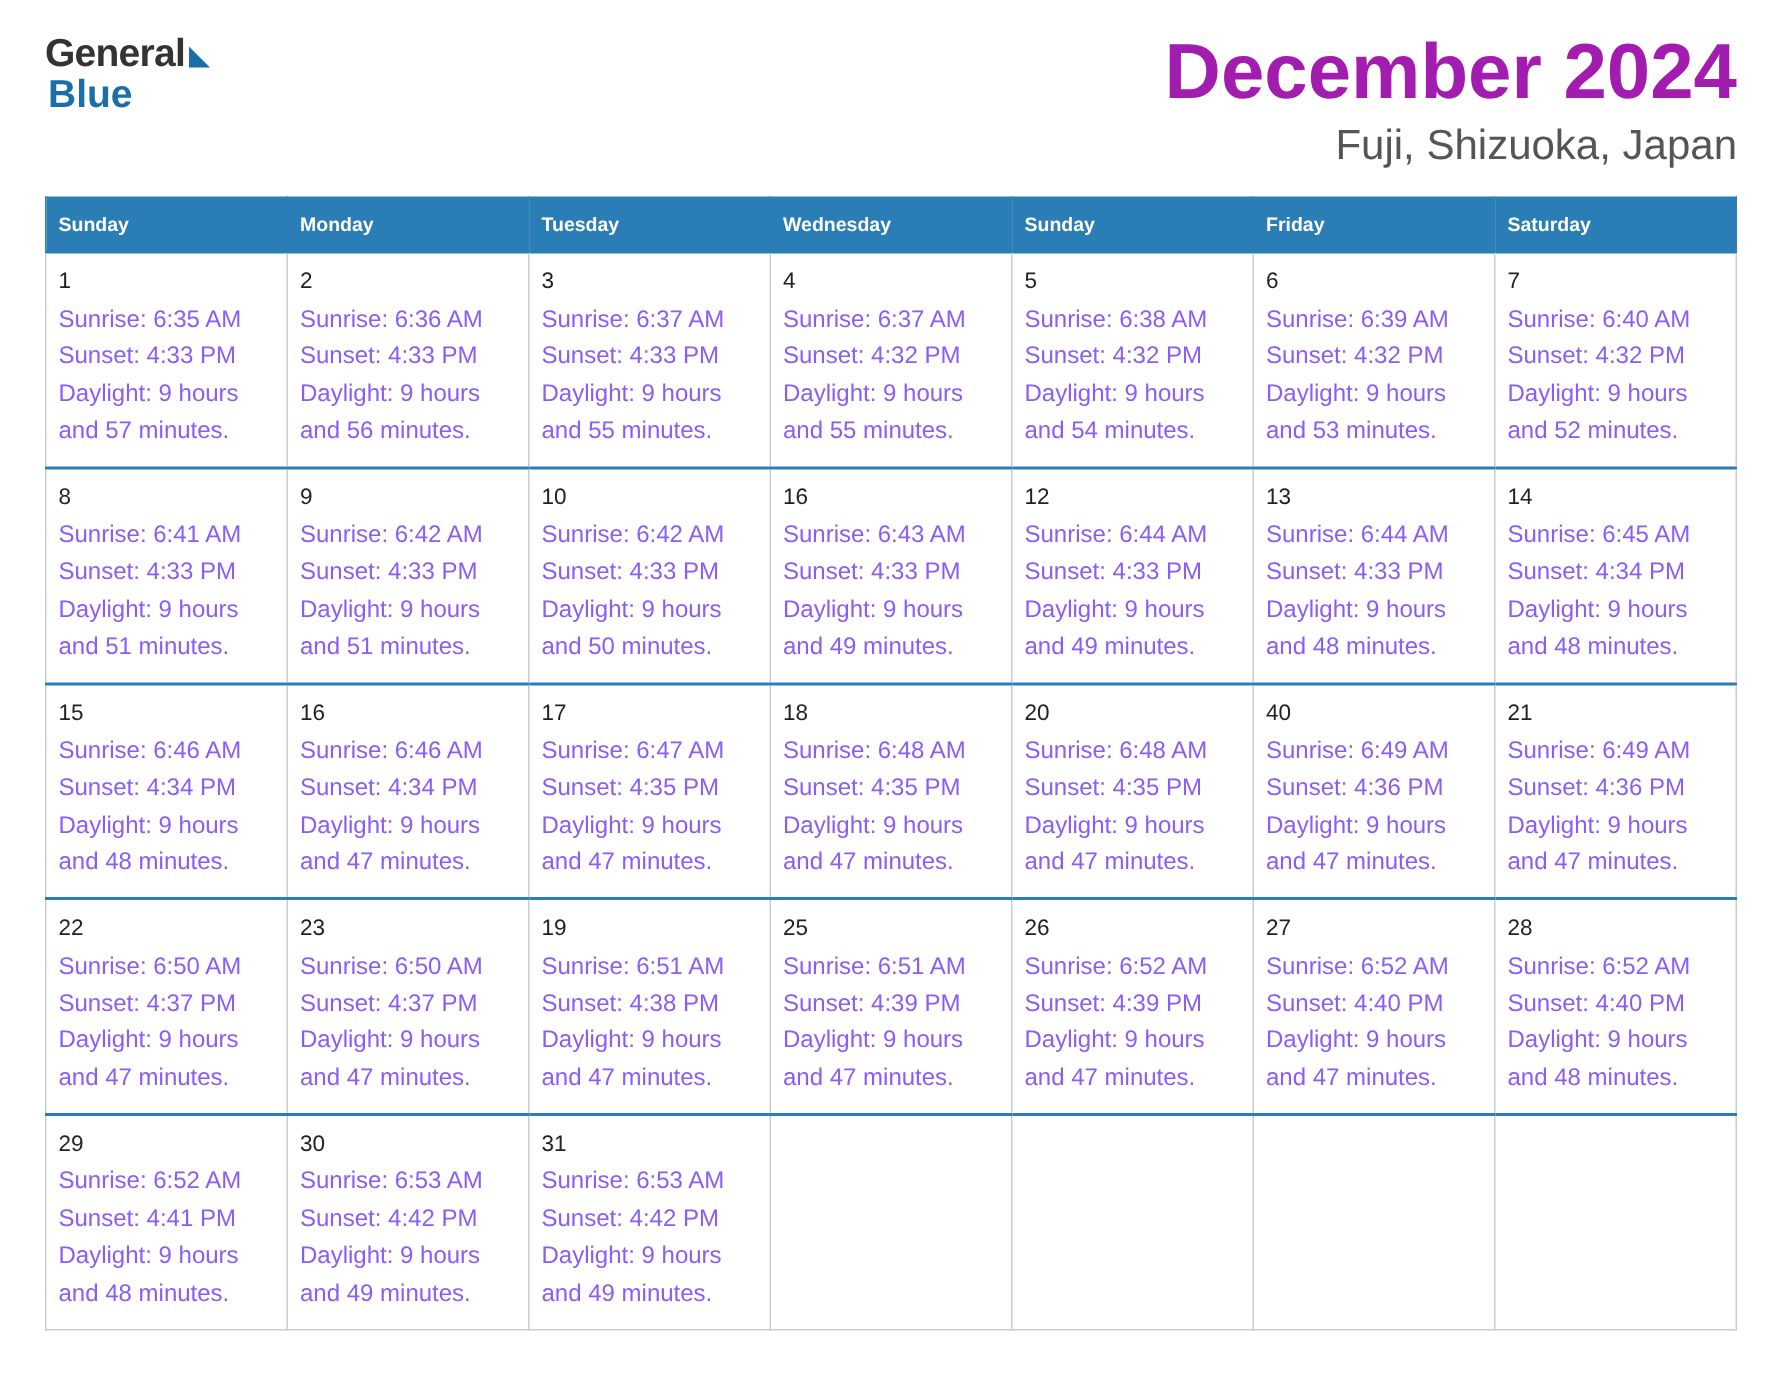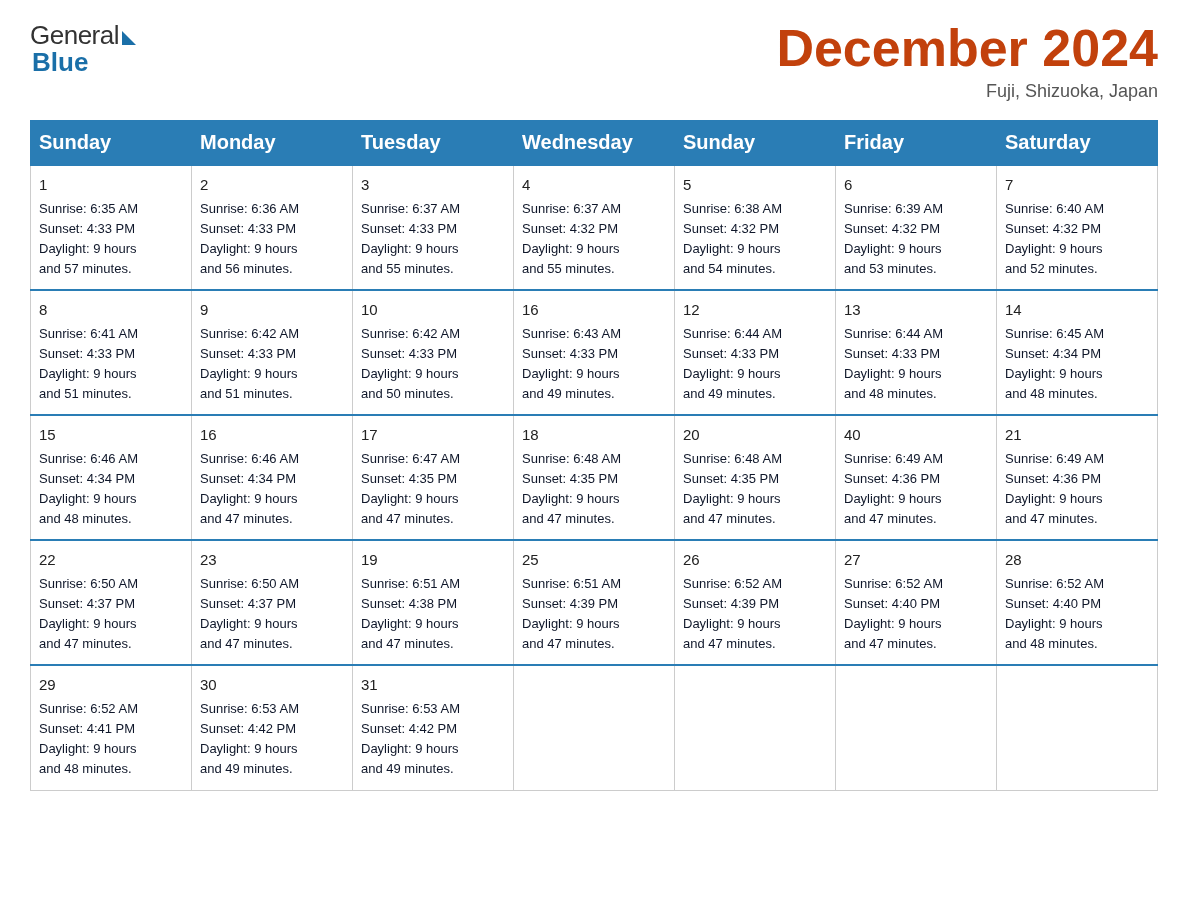--- a/index.html
+++ b/index.html
@@ -20,21 +20,21 @@
       display: flex;
       flex-direction: column;
       align-items: flex-start;
     }
     .logo-top {
       display: flex;
       align-items: center;
     }
     .logo-general {
       font-size: 26px;
-      font-weight: normal;
+      font-weight: bold;
       color: #333;
       letter-spacing: -0.5px;
     }
     .logo-triangle {
       width: 0;
       height: 0;
       border-left: 14px solid #1a6fa8;
       border-top: 14px solid transparent;
       border-bottom: 0px solid transparent;
       margin-left: 3px;
@@ -46,37 +46,37 @@
       color: #1a6fa8;
       margin-top: -4px;
       margin-left: 2px;
     }
     .title-block {
       text-align: right;
     }
     .month-title {
       font-size: 52px;
       font-weight: bold;
-      color: #c2410c;
+      color: #a21caf;
       line-height: 1.1;
     }
     .location {
-      font-size: 18px;
+      font-size: 28px;
       color: #555;
       margin-top: 4px;
     }
     table {
       width: 100%;
       border-collapse: collapse;
       table-layout: fixed;
     }
     th {
       background-color: #2a7db5;
       color: #fff;
-      font-size: 20px;
+      font-size: 13px;
       font-weight: bold;
       padding: 10px 8px;
       text-align: left;
       border: 1px solid #2a7db5;
     }
     td {
       vertical-align: top;
       padding: 8px 8px 10px 8px;
       border: 1px solid #ccc;
       border-top: 2px solid #2a7db5;
@@ -90,22 +90,22 @@
       background: #fff;
       border-top: 2px solid #2a7db5;
     }
     .day-number {
       font-size: 15px;
       font-weight: normal;
       color: #222;
       margin-bottom: 2px;
     }
     .day-info {
-      font-size: 13px;
-      color: #0f172a;
+      font-size: 16px;
+      color: #8b5cf6;
       line-height: 1.55;
     }
   </style>
 </head>
 <body>
 
 <div class="header">
   <div class="logo">
     <div class="logo-top">
       <span class="logo-general">General</span>

